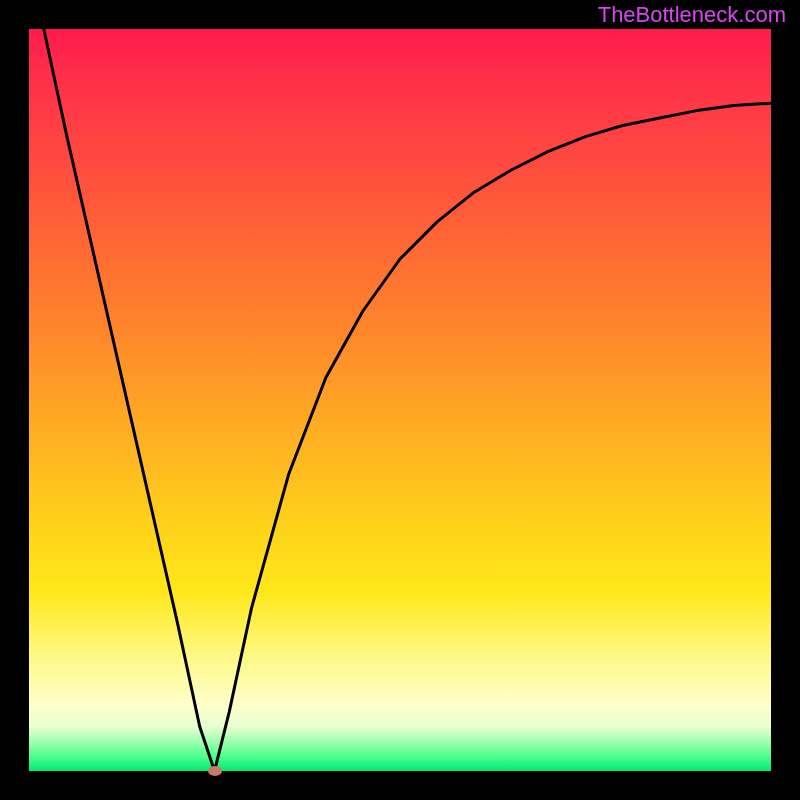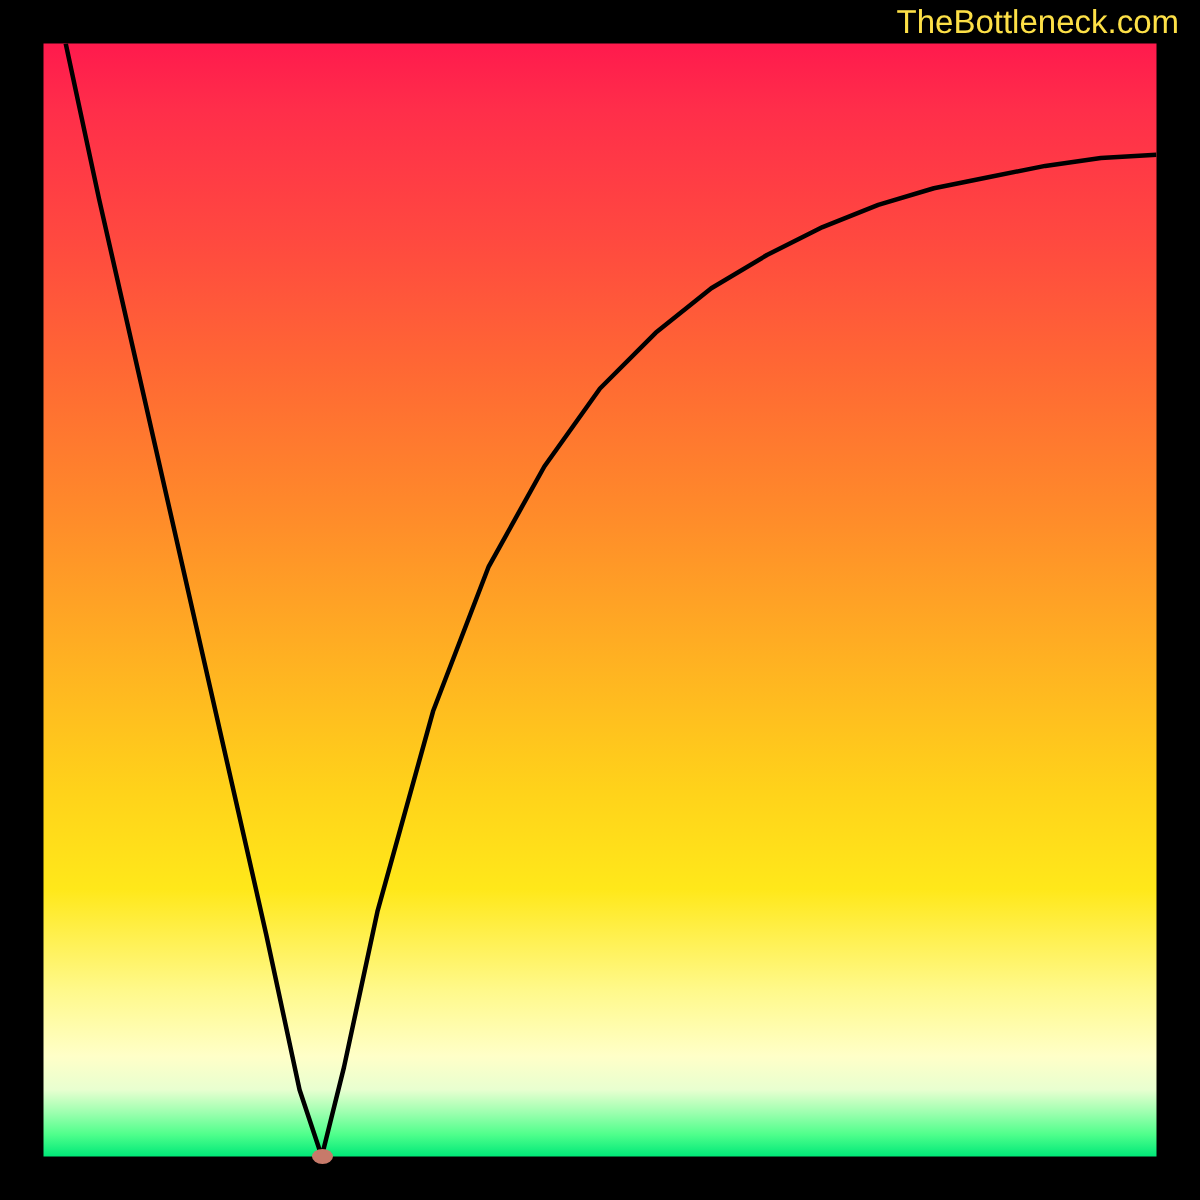--- a/index.html
+++ b/index.html
@@ -14,21 +14,21 @@
   .frame {
     position: relative;
     width: 800px;
     height: 800px;
     box-sizing: border-box;
   }
   .watermark {
     position: absolute;
     top: 2px;
     right: 14px;
-    color: #fde047;
+    color: #d946ef;
     font-size: 22px;
     font-family: Arial, sans-serif;
     letter-spacing: 0px;
     z-index: 3;
   }
   .plot-outer {
     position: absolute;
     left: 29px;
     top: 29px;
     width: 742px;

